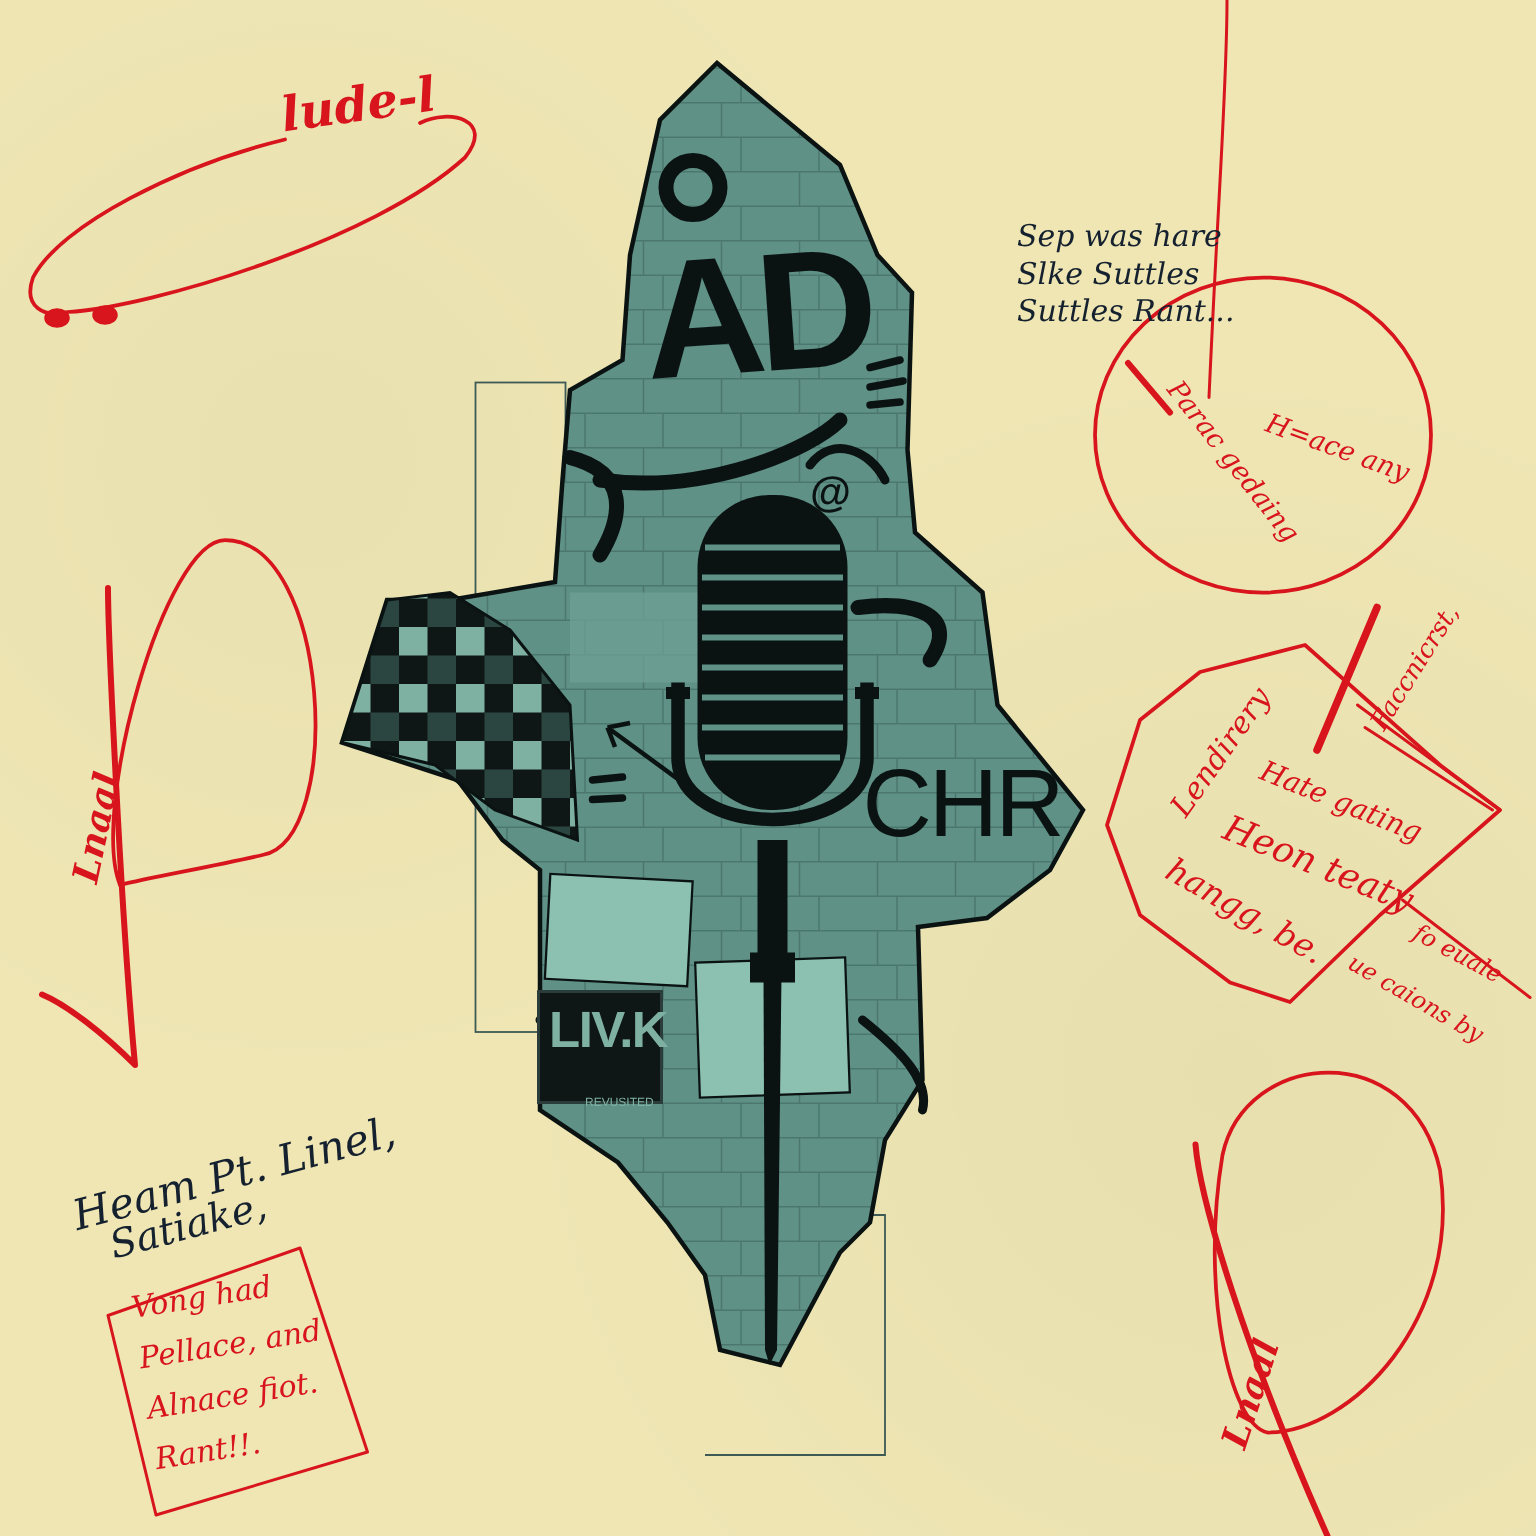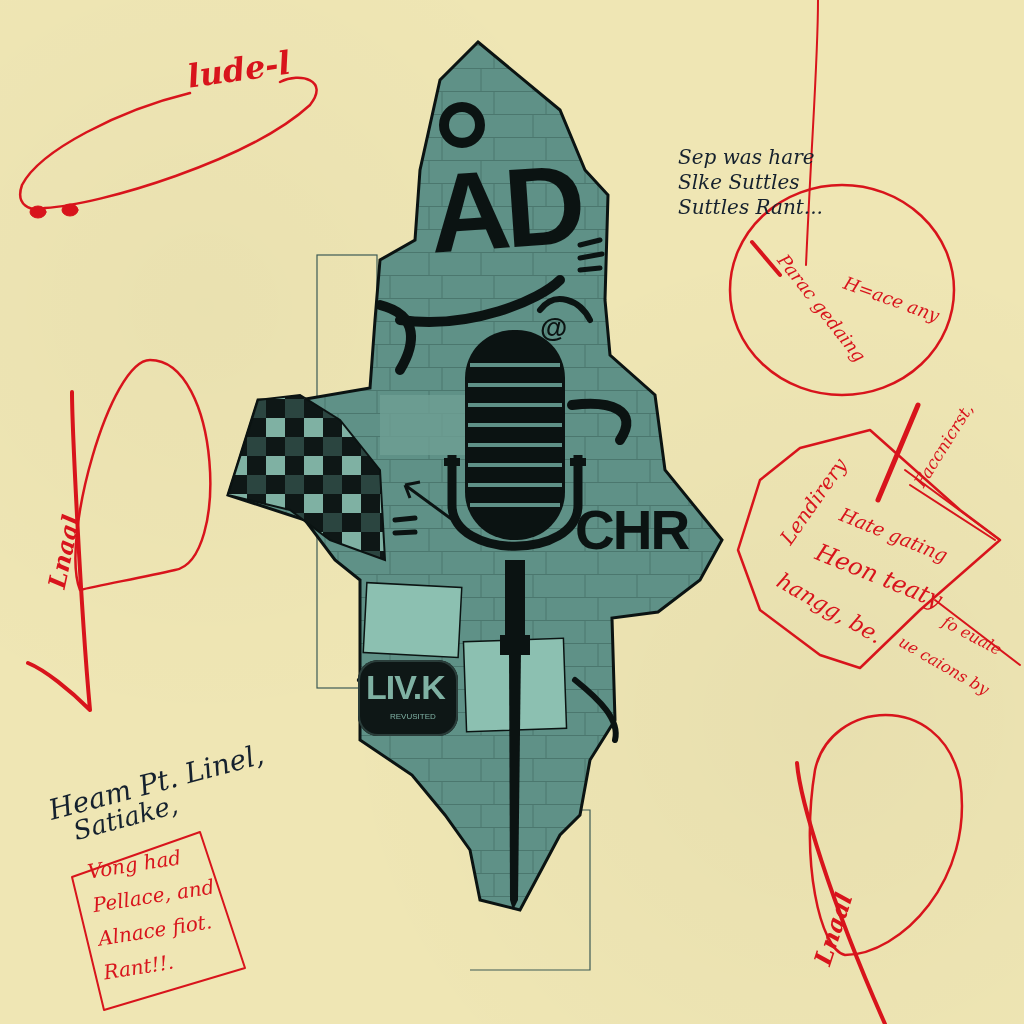--- a/index.html
+++ b/index.html
@@ -84,25 +84,25 @@
   </g>
   <path d="M405,485 L480,540 M405,485 L420,482 M405,485 L410,498" stroke="#0b1312" stroke-width="3" fill="none"></path>
 
   <rect x="365" y="585" width="95" height="70" fill="#8cc0b1" stroke="#0b1312" stroke-width="1.5" transform="rotate(3 412 620)"></rect>
   <rect x="465" y="640" width="100" height="90" fill="#8cc0b1" stroke="#0b1312" stroke-width="1.5" transform="rotate(-2 515 685)"></rect>
   <rect x="380" y="395" width="100" height="60" fill="#6e9f94" opacity="0.8"></rect>
 </svg>
 
 <div class="hand" style="left:425px;top:150px;font-family:'Liberation Sans',sans-serif;font-style:normal;font-weight:bold;font-size:112px;color:#0b1312;letter-spacing:-6px;transform:rotate(-4deg);">AD</div>
 <div class="hand" style="left:540px;top:312px;font-family:'Liberation Sans',sans-serif;font-style:normal;font-weight:bold;font-size:28px;color:#0b1312;">@</div>
-<div class="hand" style="left:575px;top:498px;font-family:'Liberation Sans',sans-serif;font-style:normal;font-weight:bold;font-size:55px;color:#0b1312;letter-spacing:-2px;">CHR</div>
+<div class="hand" style="left:575px;top:498px;font-family:'Liberation Sans',sans-serif;font-style:normal;font-weight:normal;font-size:64px;color:#0b1312;letter-spacing:-2px;">CHR</div>
 
-<div style="position:absolute;left:358px;top:660px;width:100px;height:76px;background:#0e1716;border-radius:20px;box-shadow:0 0 0 2px #2a3d3a inset;">
+<div style="position:absolute;left:358px;top:660px;width:84px;height:76px;background:#0e1716;border-radius:1px;box-shadow:0 0 0 2px #2a3d3a inset;">
   <div style="position:absolute;left:8px;top:8px;font-family:'Liberation Sans',sans-serif;font-weight:bold;font-size:34px;color:#7fb1a3;letter-spacing:-1px;">LIV.K</div>
-  <div style="position:absolute;left:32px;top:52px;font-family:'Liberation Sans',sans-serif;font-size:8px;color:#7fb1a3;">REVUSITED</div>
+  <div style="position:absolute;left:32px;top:70px;font-family:'Liberation Sans',sans-serif;font-size:8px;color:#7fb1a3;">REVUSITED</div>
 </div>
 
 <svg class="layer" viewBox="0 0 1024 1024">
   <g fill="#0b1312">
     <rect x="465" y="330" width="100" height="210" rx="48"></rect>
     <rect x="505" y="560" width="20" height="80"></rect>
     <rect x="500" y="635" width="30" height="20"></rect>
     <path d="M509,650 L521,650 L518,900 L513,910 L510,900 Z"></path>
   </g>
   <g stroke="#5f9187" stroke-width="4">

